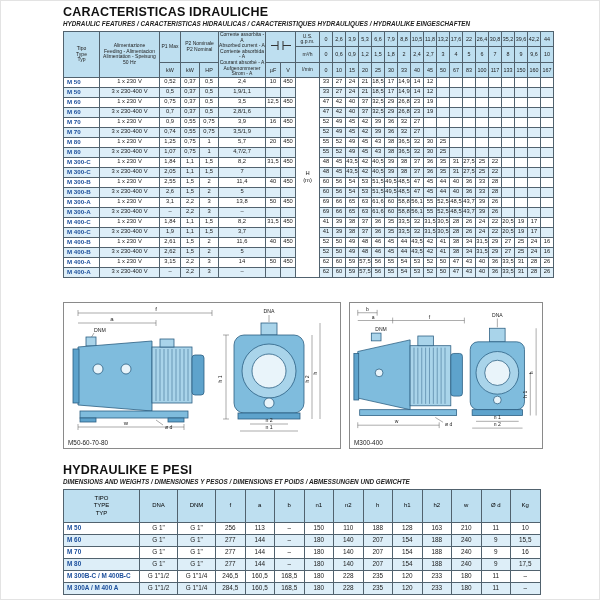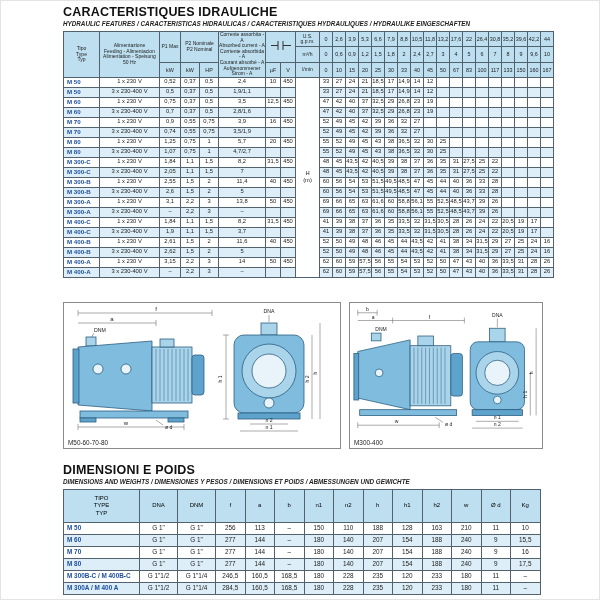--- a/index.html
+++ b/index.html
@@ -42,21 +42,21 @@
   .pwhite{fill:#e9f4fa;stroke:#2b5e82;stroke-width:.8;}
   .fin{stroke:#2b5e82;stroke-width:.5;}
   .capicon line{stroke:#333;stroke-width:1;}
 </style>
 </head>
 <body>
 
 <div class="page">
   <div class="content">
 
-    <h1 class="sec">CARACTERISTIQUES IDRAULICHE</h1>
+    <h1 class="sec">CARACTERISTICAS IDRAULICHE</h1>
     <div class="subtitle">HYDRAULIC FEATURES / CARACTERISTICAS HIDRAULICAS / CARACTERISTIQUES HYDRAULIQUES / HYDRAULIKE EINGESCHAFTEN</div>
 
     <table class="t1" id="t1">
         <colgroup>
           <col style="width: 36px;">
           <col style="width: 60px;">
           <col style="width: 21px;">
           <col style="width: 19px;">
           <col style="width: 19px;">
           <col style="width: 47px;">
@@ -859,21 +859,21 @@
             <line class="dim" x1="130" y1="120" x2="174" y2="120"></line>
             <text class="dlab small" x="152" y="118" text-anchor="middle">n 1</text>
             <line class="dim" x1="126" y1="127" x2="178" y2="127"></line>
             <text class="dlab small" x="152" y="125" text-anchor="middle">n 2</text>
           </g>
         </svg>
         <div class="caption">M300-400</div>
       </div>
     </div>
 
-    <h1 class="sec">DIMENSIONI E POIDS</h1>
+    <h1 class="sec">HYDRAULIKE E PESI</h1>
     <div class="subtitle">DIMENSIONS AND WEIGHTS / DIMENSIONES Y PESOS / DIMENSIONS ET POIDS / ABMESSUNGEN UND GEWICHTE</div>
 
     <table class="t2" id="t2">
         <colgroup>
           <col style="width: 76px;">
           <col style="width: 38px;">
           <col style="width: 38px;">
           <col style="width: 29.5px;">
           <col style="width: 29.5px;">
           <col style="width: 29.5px;">

